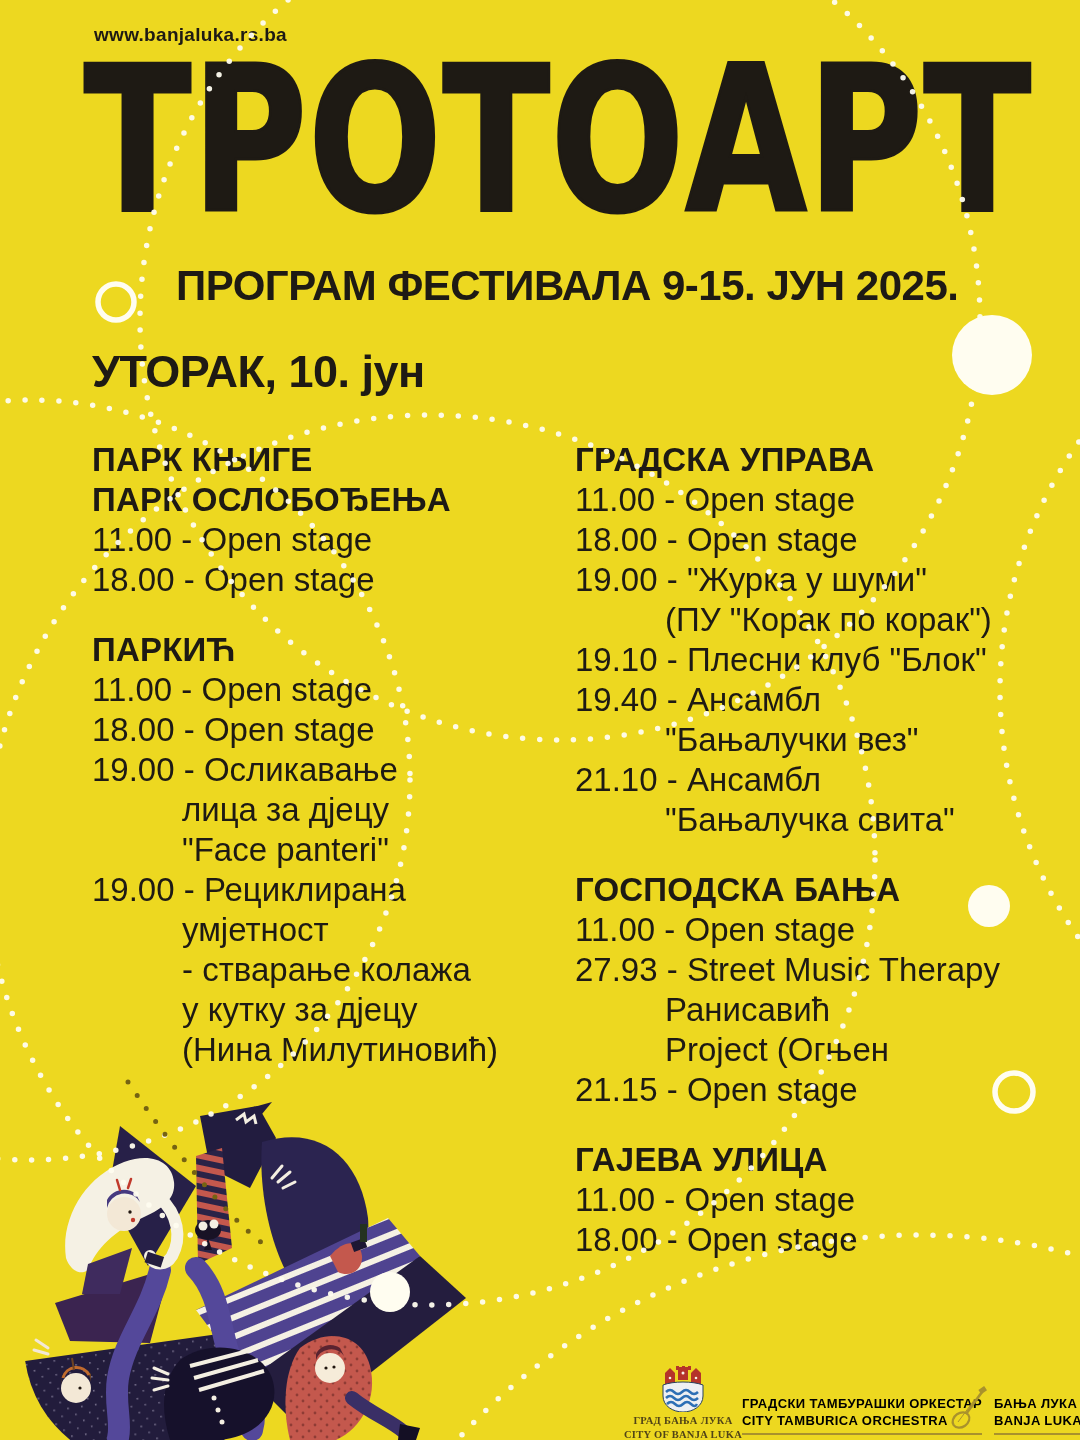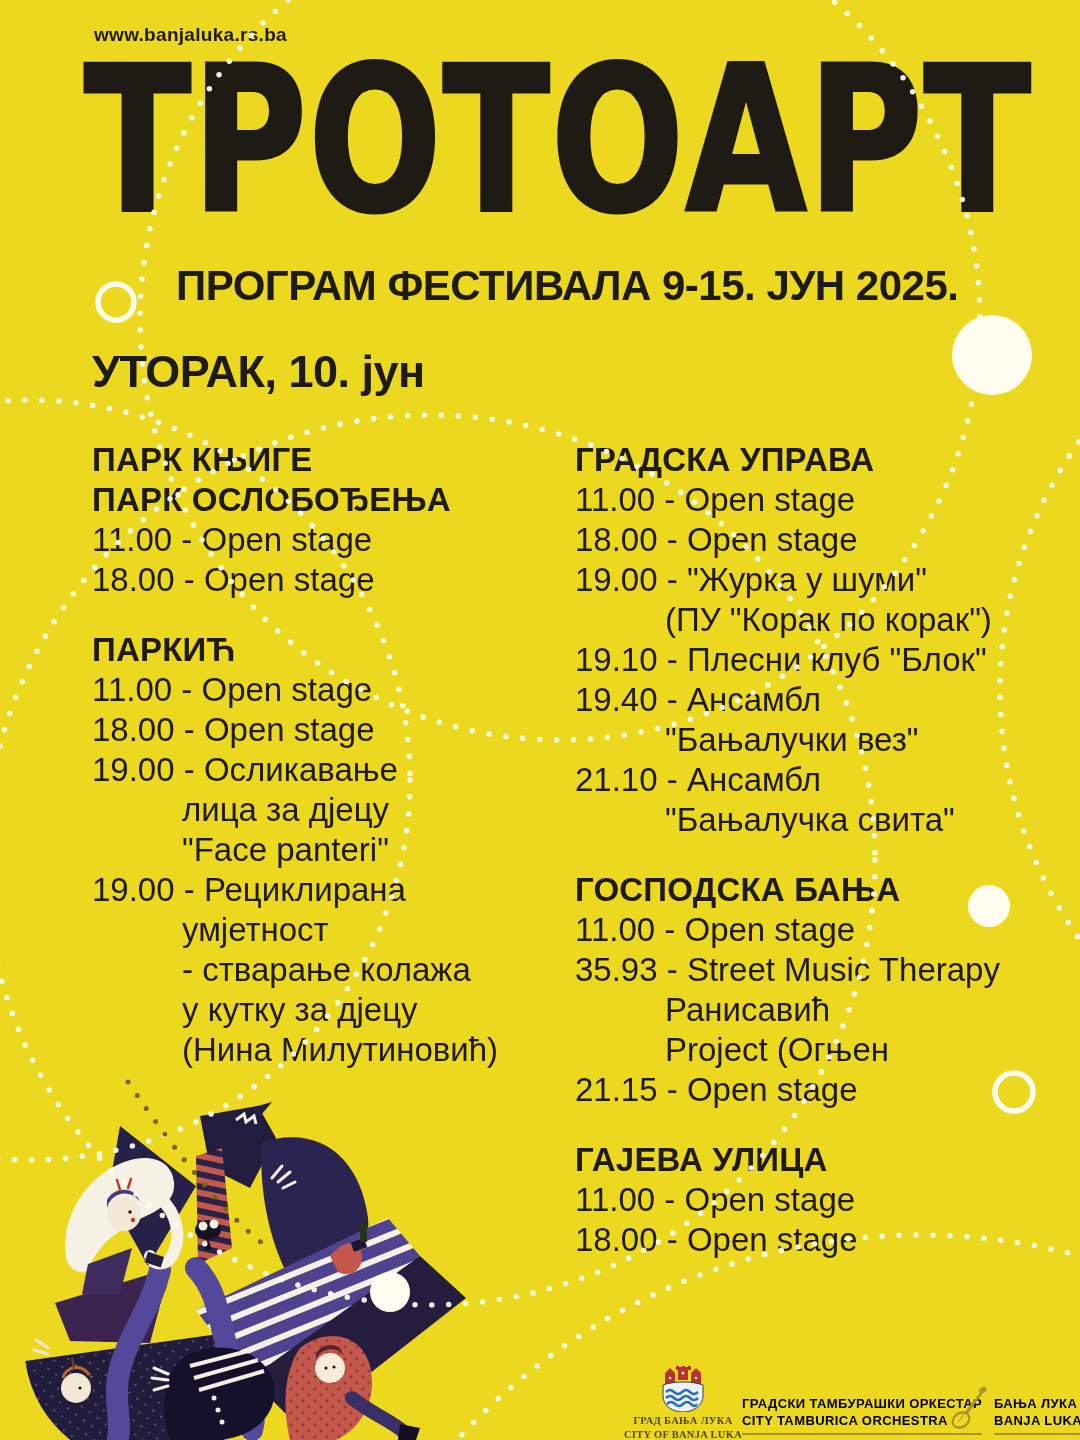--- a/index.html
+++ b/index.html
@@ -115,21 +115,21 @@
         <div class="event-line cont">(ПУ "Корак по корак")</div>
         <div class="event-line">19.10 - Плесни клуб "Блок"</div>
         <div class="event-line">19.40 - Ансамбл</div>
         <div class="event-line cont">"Бањалучки вез"</div>
         <div class="event-line">21.10 - Ансамбл</div>
         <div class="event-line cont">"Бањалучка свита"</div>
       </div>
       <div class="venue-section">
         <div class="venue-name">ГОСПОДСКА БАЊА</div>
         <div class="event-line">11.00 - Open stage</div>
-        <div class="event-line">35.93 - Street Music Therapy</div>
+        <div class="event-line">27.93 - Street Music Therapy</div>
         <div class="event-line cont">Ранисавић</div>
         <div class="event-line cont">Project (Огњен</div>
         <div class="event-line">21.15 - Open stage</div>
       </div>
       <div class="venue-section">
         <div class="venue-name">ГАЈЕВА УЛИЦА</div>
         <div class="event-line">11.00 - Open stage</div>
         <div class="event-line">18.00 - Open stage</div>
       </div>
     </div>

